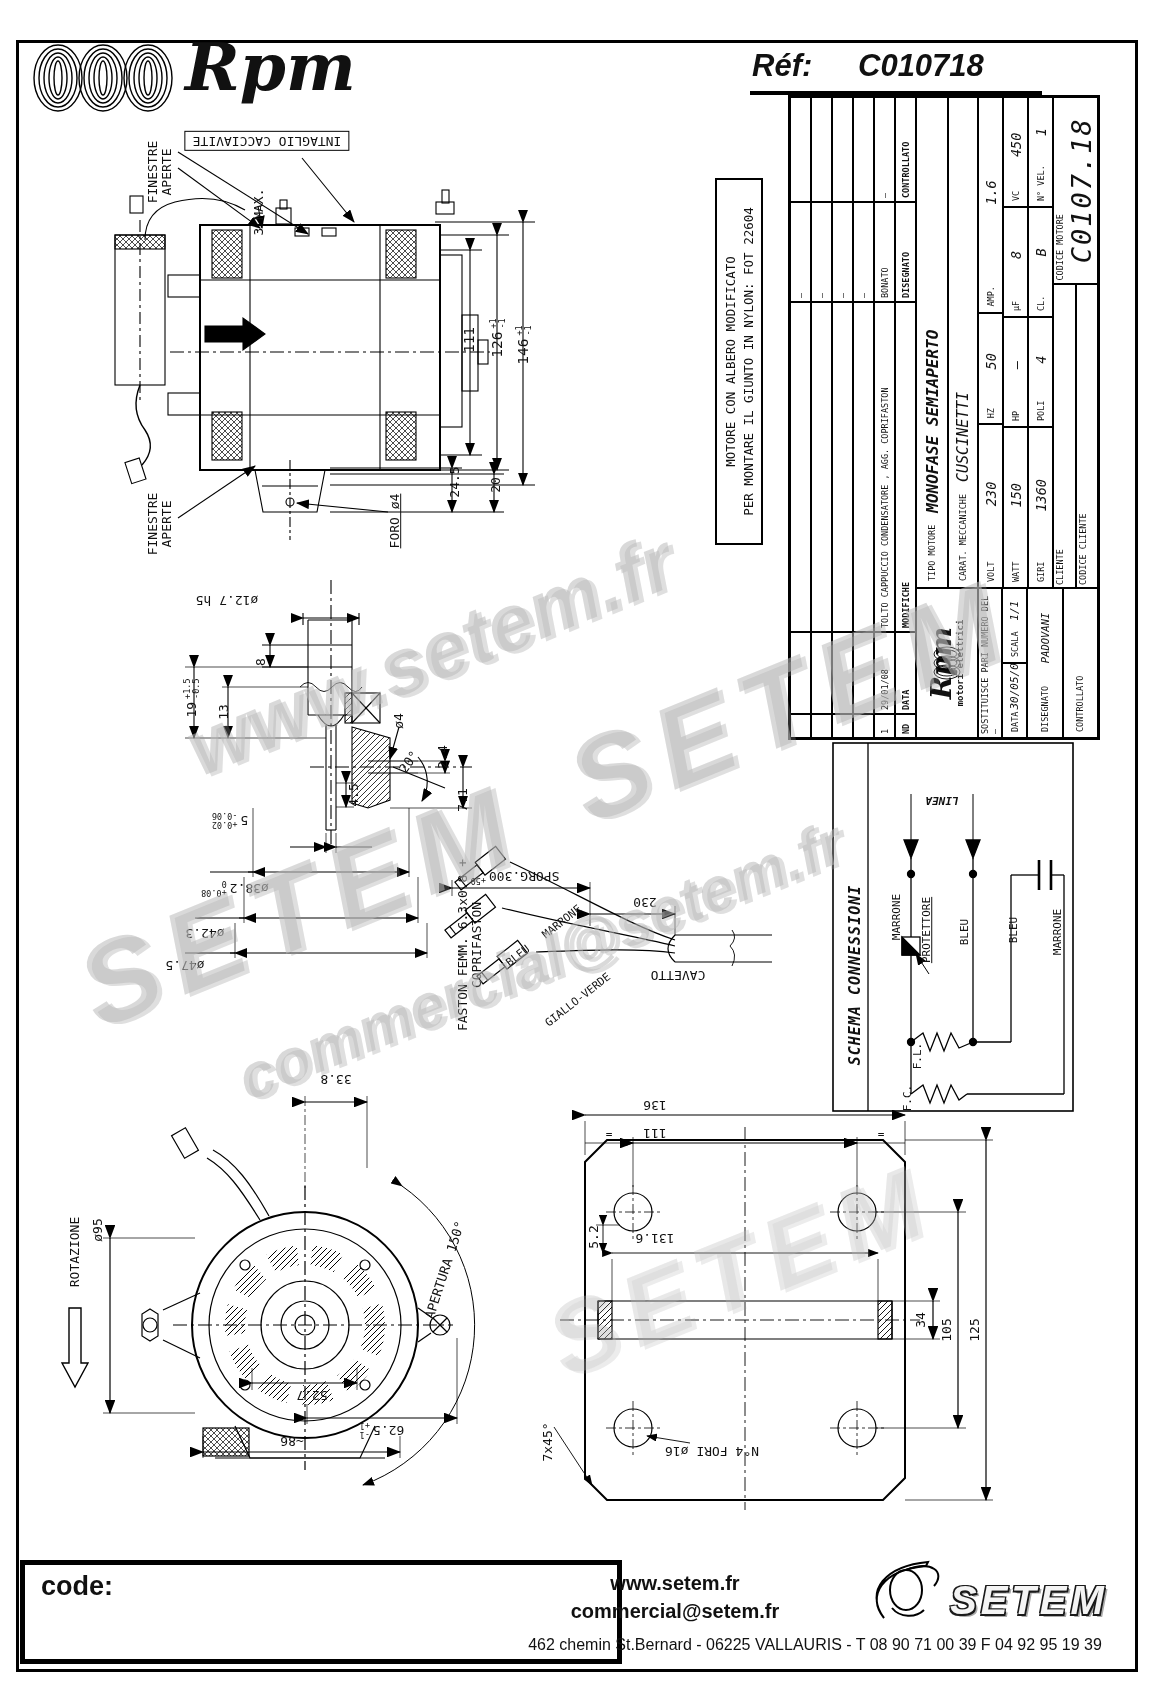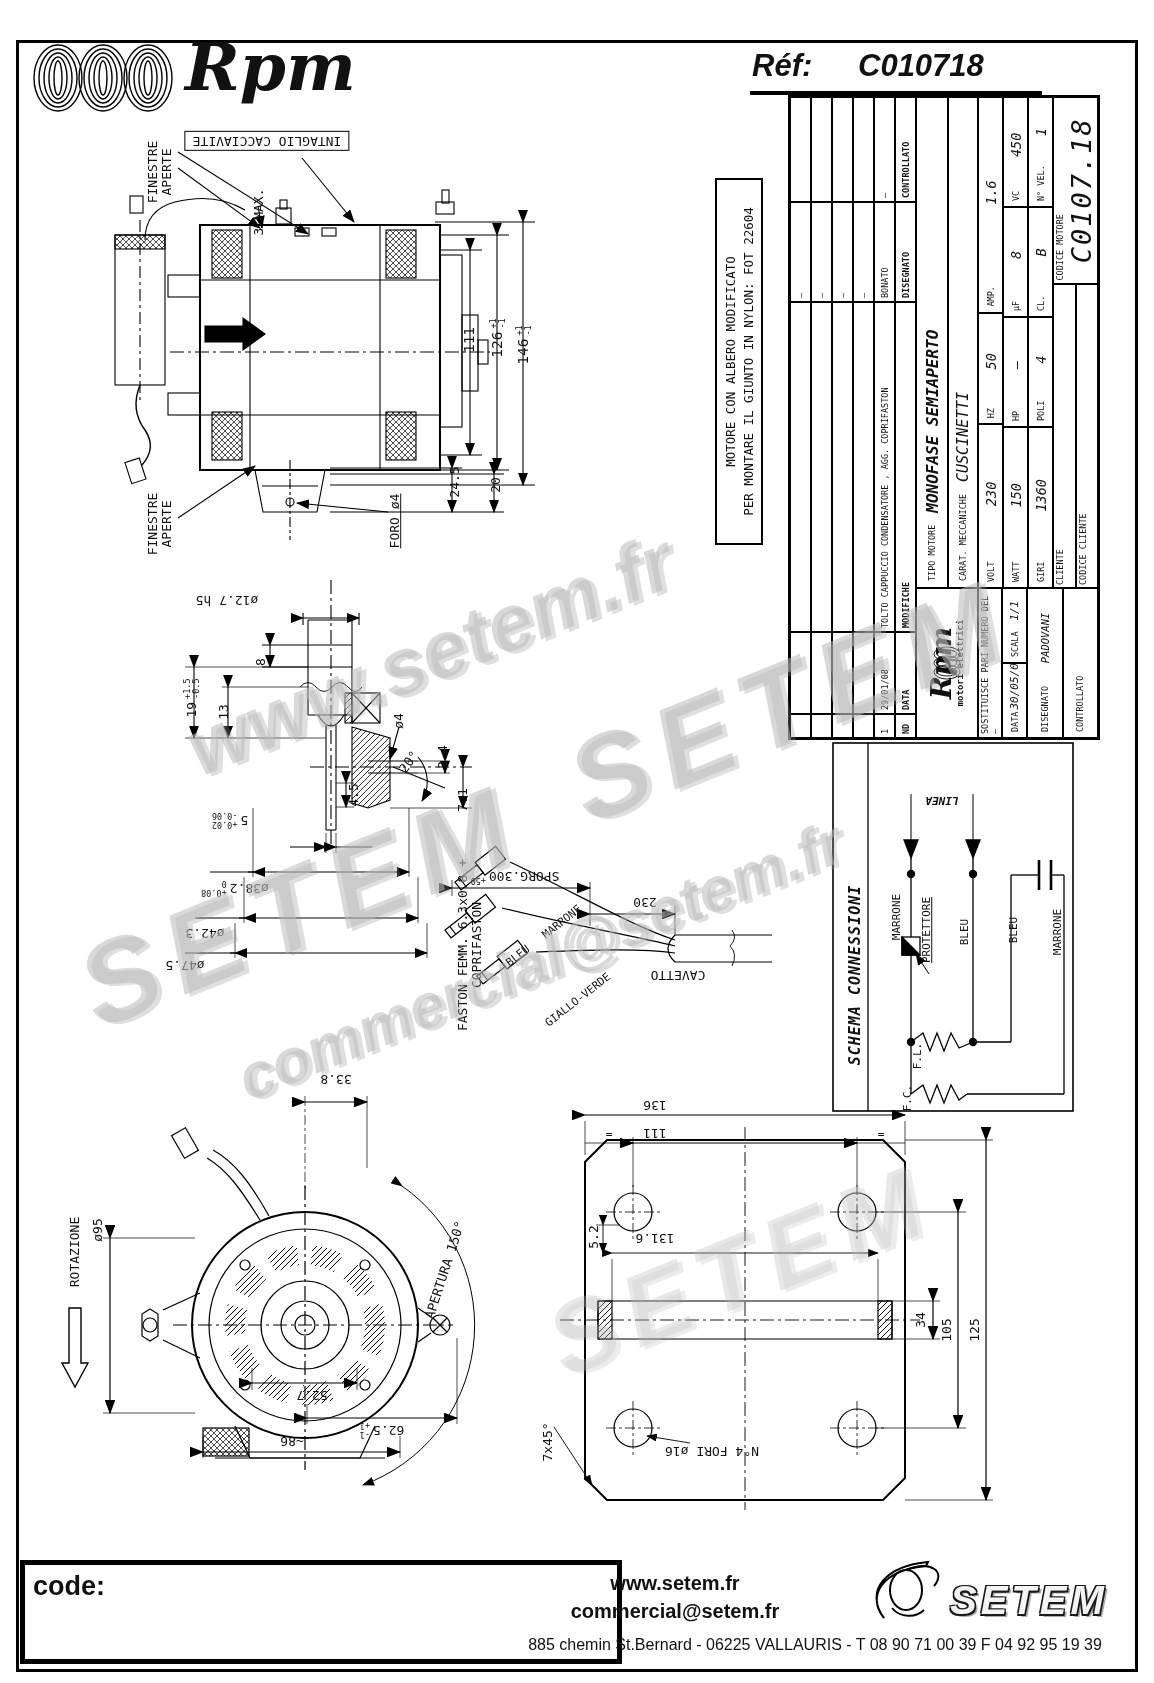--- a/index.html
+++ b/index.html
@@ -46,21 +46,21 @@
   .logocell { height:62px; display:flex; align-items:center; justify-content:center; gap:6px; }
   .rpm-script { font-family:"DejaVu Serif","Liberation Serif",serif; font-style:italic;
                 font-weight:bold; }
   
   .hdr-rpm { position:absolute; left:185px; top:28px; font-size:66px; z-index:20; }
   .ref { position:absolute; z-index:20; font-family:"Liberation Sans",sans-serif;
          font-weight:bold; font-style:italic; font-size:31px; }
   .refline { position:absolute; left:750px; top:91px; width:292px; height:4px; background:#000; z-index:20; }
   .codebox { position:absolute; left:20px; top:1560px; width:602px; height:104px;
              border:5px solid #000; background:#fff; z-index:25; }
-  .codelabel { position:absolute; left:8px; top:6px; font-family:"Liberation Sans",sans-serif;
+  .codelabel { position:absolute; left:16px; top:6px; font-family:"Liberation Sans",sans-serif;
                font-weight:bold; font-size:27px; }
   .codeval { position:absolute; left:90px; top:26px; width:500px; text-align:center;
              font-family:"Liberation Sans",sans-serif; font-weight:bold; font-size:58px;
              letter-spacing:2px; }
   .foot { position:absolute; z-index:25; font-family:"Liberation Sans",sans-serif; }
   .setem-text { font-style:italic; font-weight:bold; font-size:40px; letter-spacing:4px;
                 color:#f4f4f4;
                 text-shadow:-1.5px -1.5px 0 #1a1a1a, 1.5px -1.5px 0 #1a1a1a,
                             -1.5px 1.5px 0 #1a1a1a, 1.5px 1.5px 0 #1a1a1a, 3px 3px 0 #aaa; }
   
@@ -742,21 +742,21 @@
   <div class="wm" style="left:790px; top:700px; font-size:115px; letter-spacing:14px;">SETEM</div>
   <div class="wm" style="left:300px; top:905px; font-size:115px; letter-spacing:14px;">SETEM</div>
   <div class="wm" style="left:540px; top:960px; font-size:62px;">commercial@setem.fr</div>
   <div class="wm" style="left:740px; top:1270px; font-size:100px; letter-spacing:12px; opacity:0.6;">SETEM</div>
 
   <div class="codebox">
     <div class="codelabel">code:</div>
   </div>
   <div class="foot" style="left:560px; top:1572px; width:230px; text-align:center; font-weight:bold; font-size:20px;">www.setem.fr</div>
   <div class="foot" style="left:560px; top:1600px; width:230px; text-align:center; font-weight:bold; font-size:20px;">commercial@setem.fr</div>
-  <div class="foot" style="left:495px; top:1636px; width:640px; text-align:center; font-size:16px;">885 chemin St.Bernard  -  06225 VALLAURIS  -  T 08 90 71 00 39   F 04 92 95 19 39</div>
+  <div class="foot" style="left:495px; top:1636px; width:640px; text-align:center; font-size:16px;">462 chemin St.Bernard  -  06225 VALLAURIS  -  T 08 90 71 00 39   F 04 92 95 19 39</div>
   <svg style="left:856px; top:1556px; z-index:25;" width="92" height="76" viewBox="0 0 92 76">
     <g fill="none" stroke="#000" stroke-width="2">
       <path d="M72,6 C30,10 8,34 28,62 C10,40 26,14 70,10 Z" fill="#fff"></path>
       <ellipse cx="50" cy="34" rx="16" ry="20"></ellipse>
       <path d="M50,14 C76,4 90,16 78,30"></path>
       <path d="M36,52 C44,62 60,62 68,54"></path>
     </g>
   </svg>
   <div class="foot setem-text" style="left:950px; top:1578px;">SETEM</div>
 </div>

